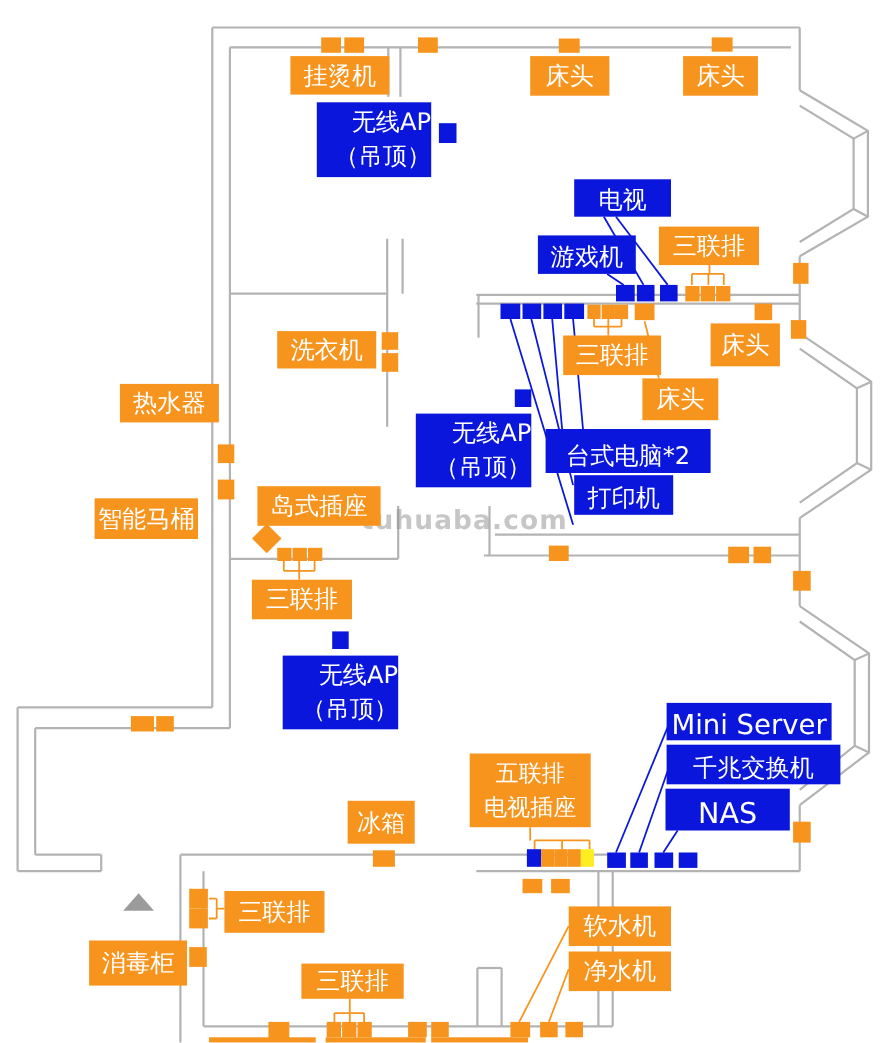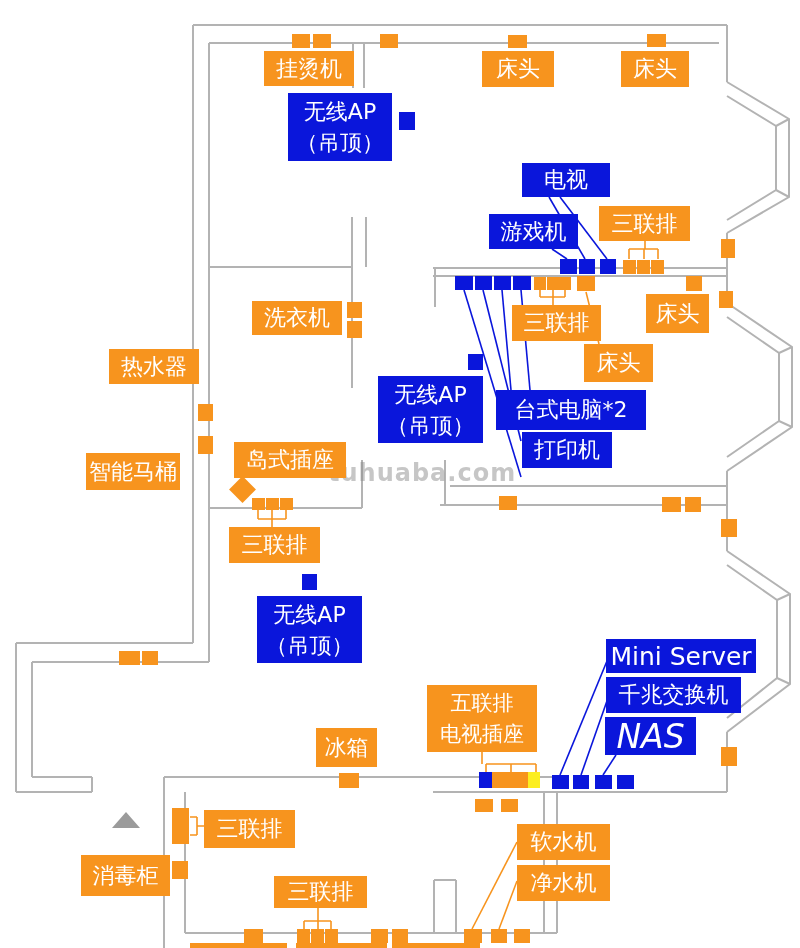--- a/index.html
+++ b/index.html
@@ -8,21 +8,21 @@
     --yellow:#FCEE21;
     --wall:#B3B3B3;
   }
   html,body{margin:0;padding:0;background:#fff;}
   .stage{position:relative;width:800px;height:948px;background:#ffffff;overflow:hidden;
          font-family:"DejaVu Sans",sans-serif;}
   svg.plan{position:absolute;left:0;top:0;pointer-events:none;}
   .lbl{position:absolute;display:flex;align-items:center;justify-content:center;
        color:#fff;font-size:22px;text-align:center;white-space:nowrap;}
   .lbl.or{background:var(--orange);}
-  .lbl.bl{background:var(--blue);}
+  .lbl.bl{background:var(--blue);align-items:flex-end;}
   .lbl.two{flex-direction:column;line-height:31px;}
   .sq{position:absolute;}
   .sq.or{background:var(--orange);}
   .sq.bl{background:var(--blue);}
   .sq.ye{background:var(--yellow);}
   .diamond{position:absolute;background:var(--orange);transform:rotate(45deg);}
   .tri{position:absolute;width:0;height:0;
        border-left:14px solid transparent;border-right:14px solid transparent;
        border-bottom:16px solid #9b9b9b;}
   .watermark{position:absolute;font-size:24px;font-weight:bold;color:#8f8f8f;opacity:.5;
@@ -230,22 +230,22 @@
   <div class="lbl bl" style="left:496px;top:390px;width:150px;height:40px;">台式电脑*2</div>
   <div class="lbl bl" style="left:522px;top:432px;width:90px;height:36px;">打印机</div>
   <div class="lbl or" style="left:234px;top:442px;width:112px;height:36px;">岛式插座</div>
   <div class="lbl or" style="left:86px;top:453px;width:94px;height:37px;">智能马桶</div>
   <div class="lbl or" style="left:229px;top:527px;width:91px;height:36px;">三联排</div>
   <div class="lbl bl two" style="left:257px;top:596px;width:105px;height:67px;">
     <span>无线AP</span>
     <span>（吊顶）</span>
   </div>
   <div class="lbl bl" style="left:606px;top:639px;width:150px;height:34px;font-size:25px;">Mini Server</div>
-  <div class="lbl bl" style="left:606px;top:677px;width:135px;height:36px;">千兆交换机</div>
-  <div class="lbl bl" style="left:605px;top:717px;width:91px;height:38px;font-size:33px;font-style:italic;">NAS</div>
+  <div class="lbl bl" style="left:606px;top:677px;width:158px;height:36px;">千兆交换机</div>
+  <div class="lbl bl" style="left:605px;top:717px;width:113px;height:38px;font-size:26px;">NAS</div>
   <div class="lbl or" style="left:316px;top:728px;width:61px;height:39px;">冰箱</div>
   <div class="lbl or two" style="left:427px;top:685px;width:110px;height:67px;font-size:21px;">
     <span>五联排</span>
     <span>电视插座</span>
   </div>
   <div class="lbl or" style="left:204px;top:810px;width:91px;height:38px;">三联排</div>
   <div class="lbl or" style="left:81px;top:855px;width:89px;height:41px;">消毒柜</div>
   <div class="lbl or" style="left:274px;top:876px;width:93px;height:32px;">三联排</div>
   <div class="lbl or" style="left:517px;top:824px;width:93px;height:36px;">软水机</div>
   <div class="lbl or" style="left:517px;top:865px;width:93px;height:36px;">净水机</div>

